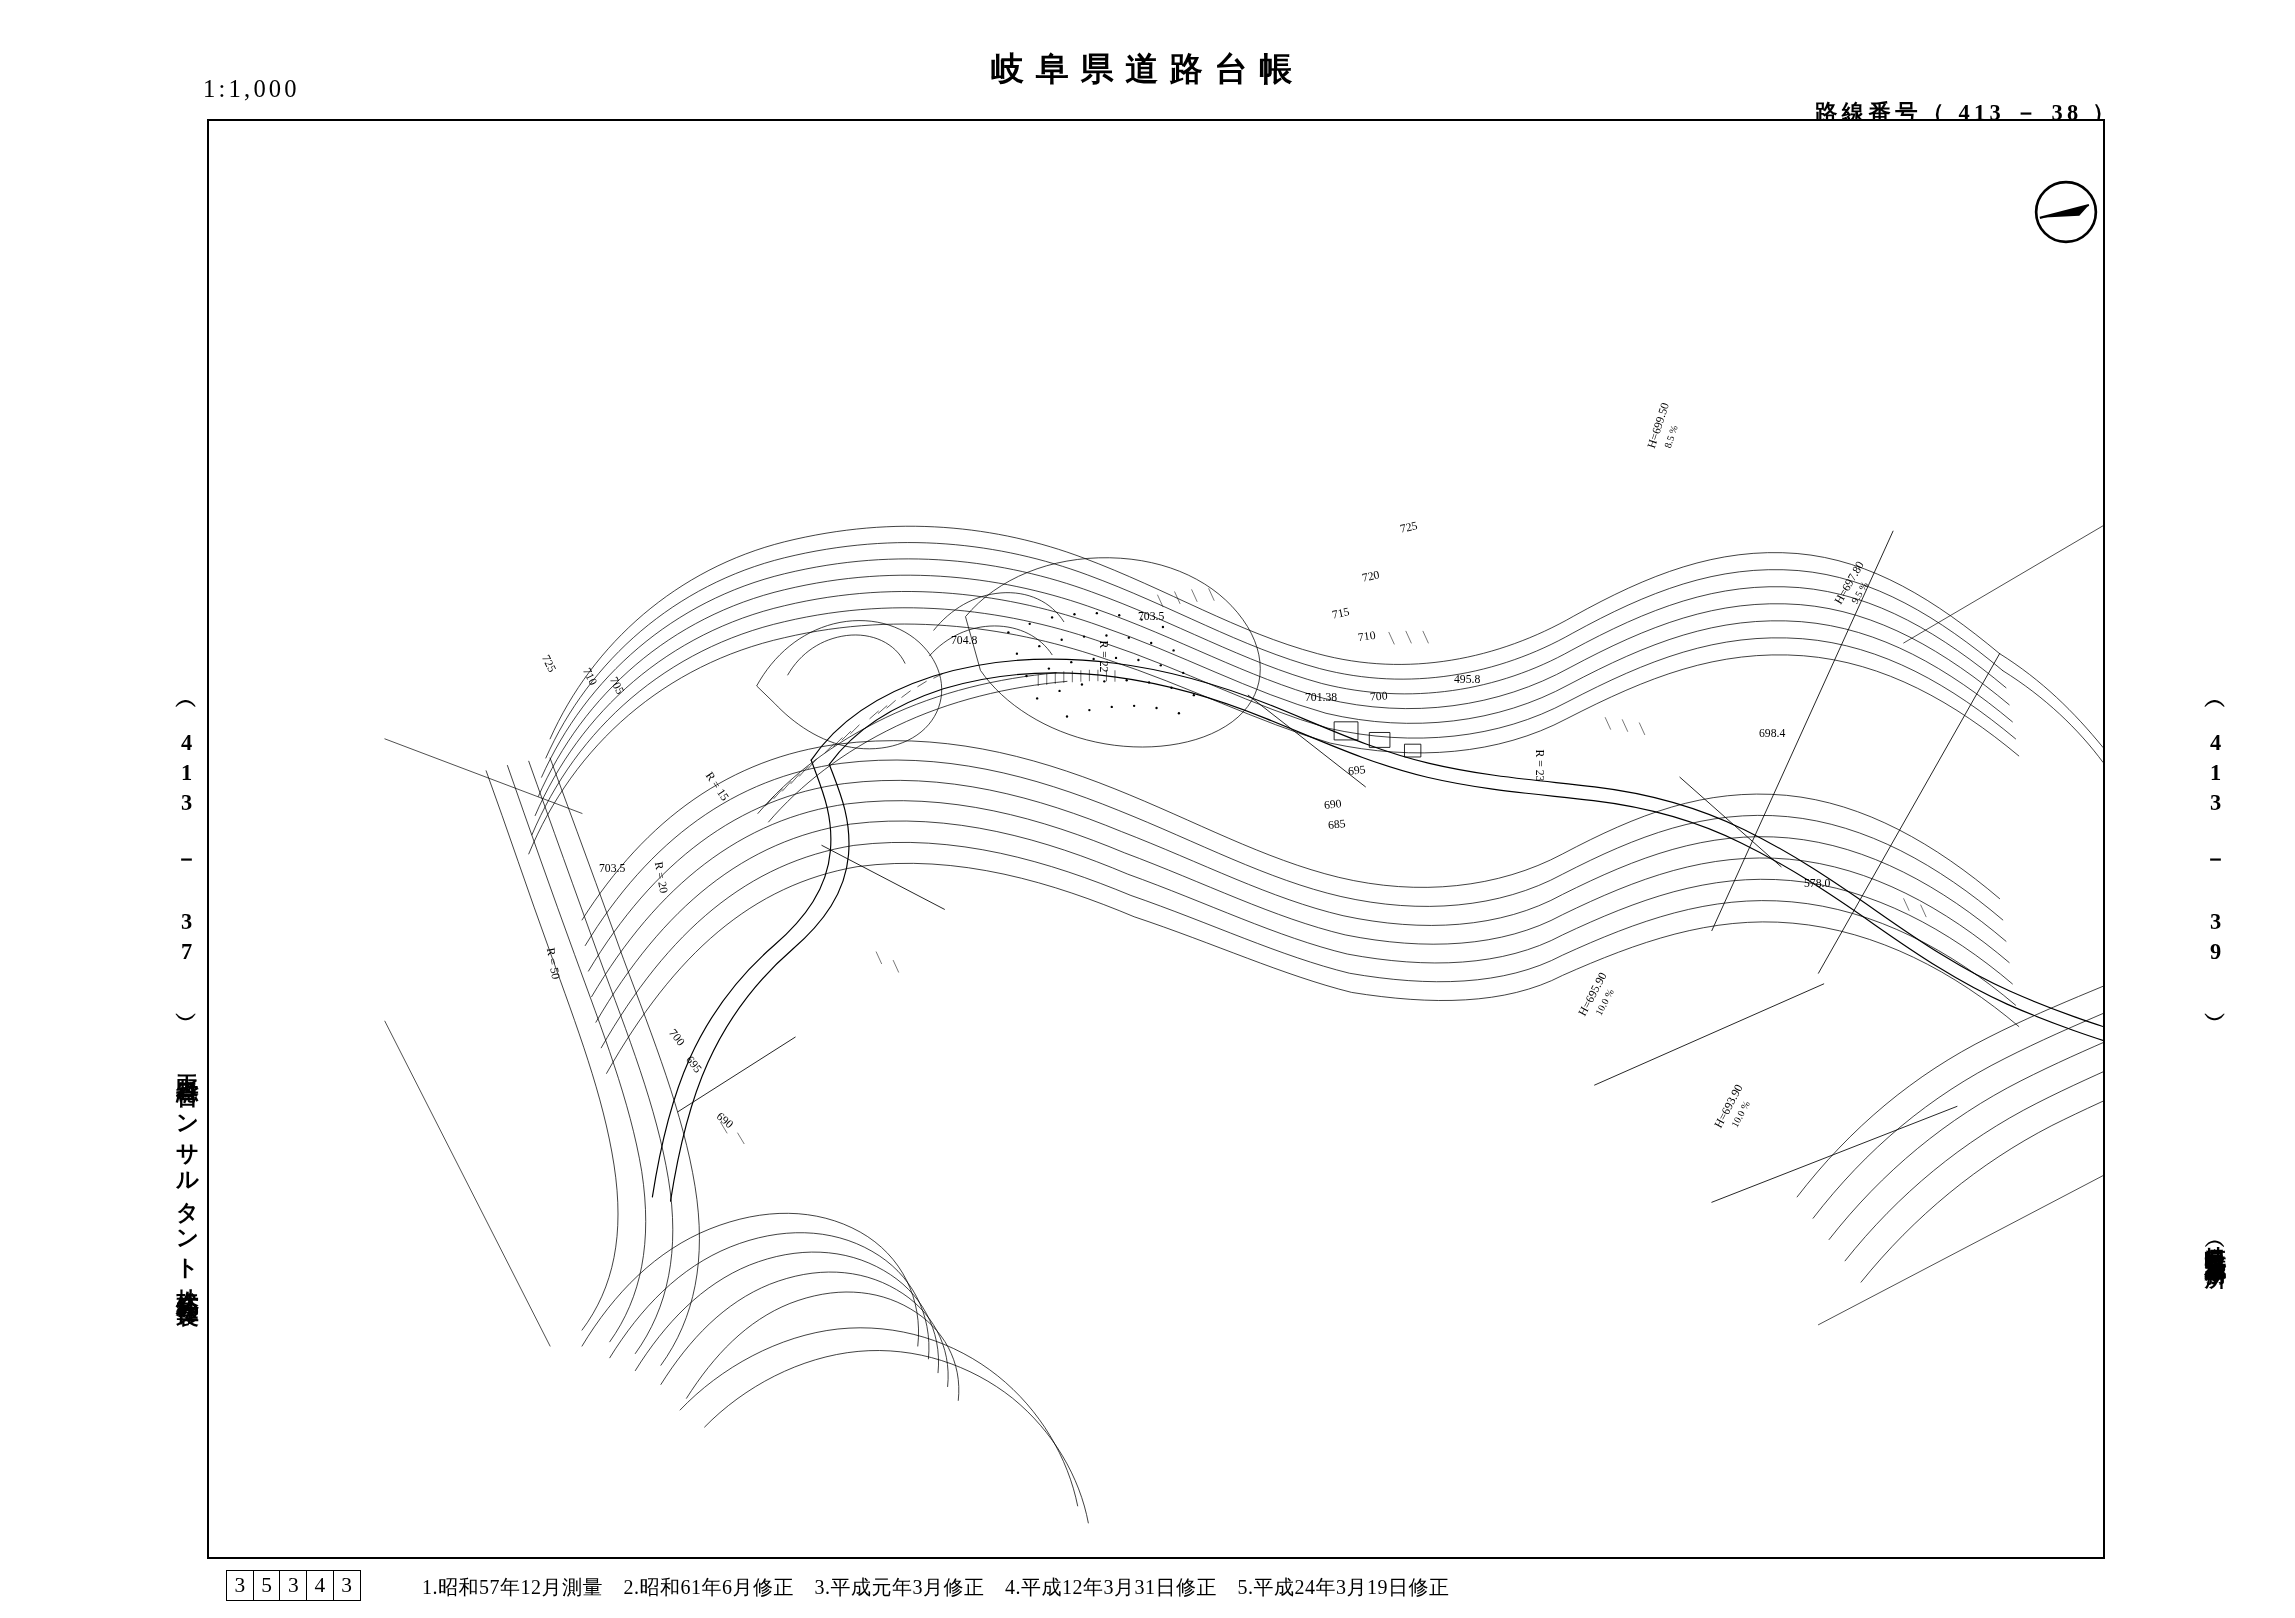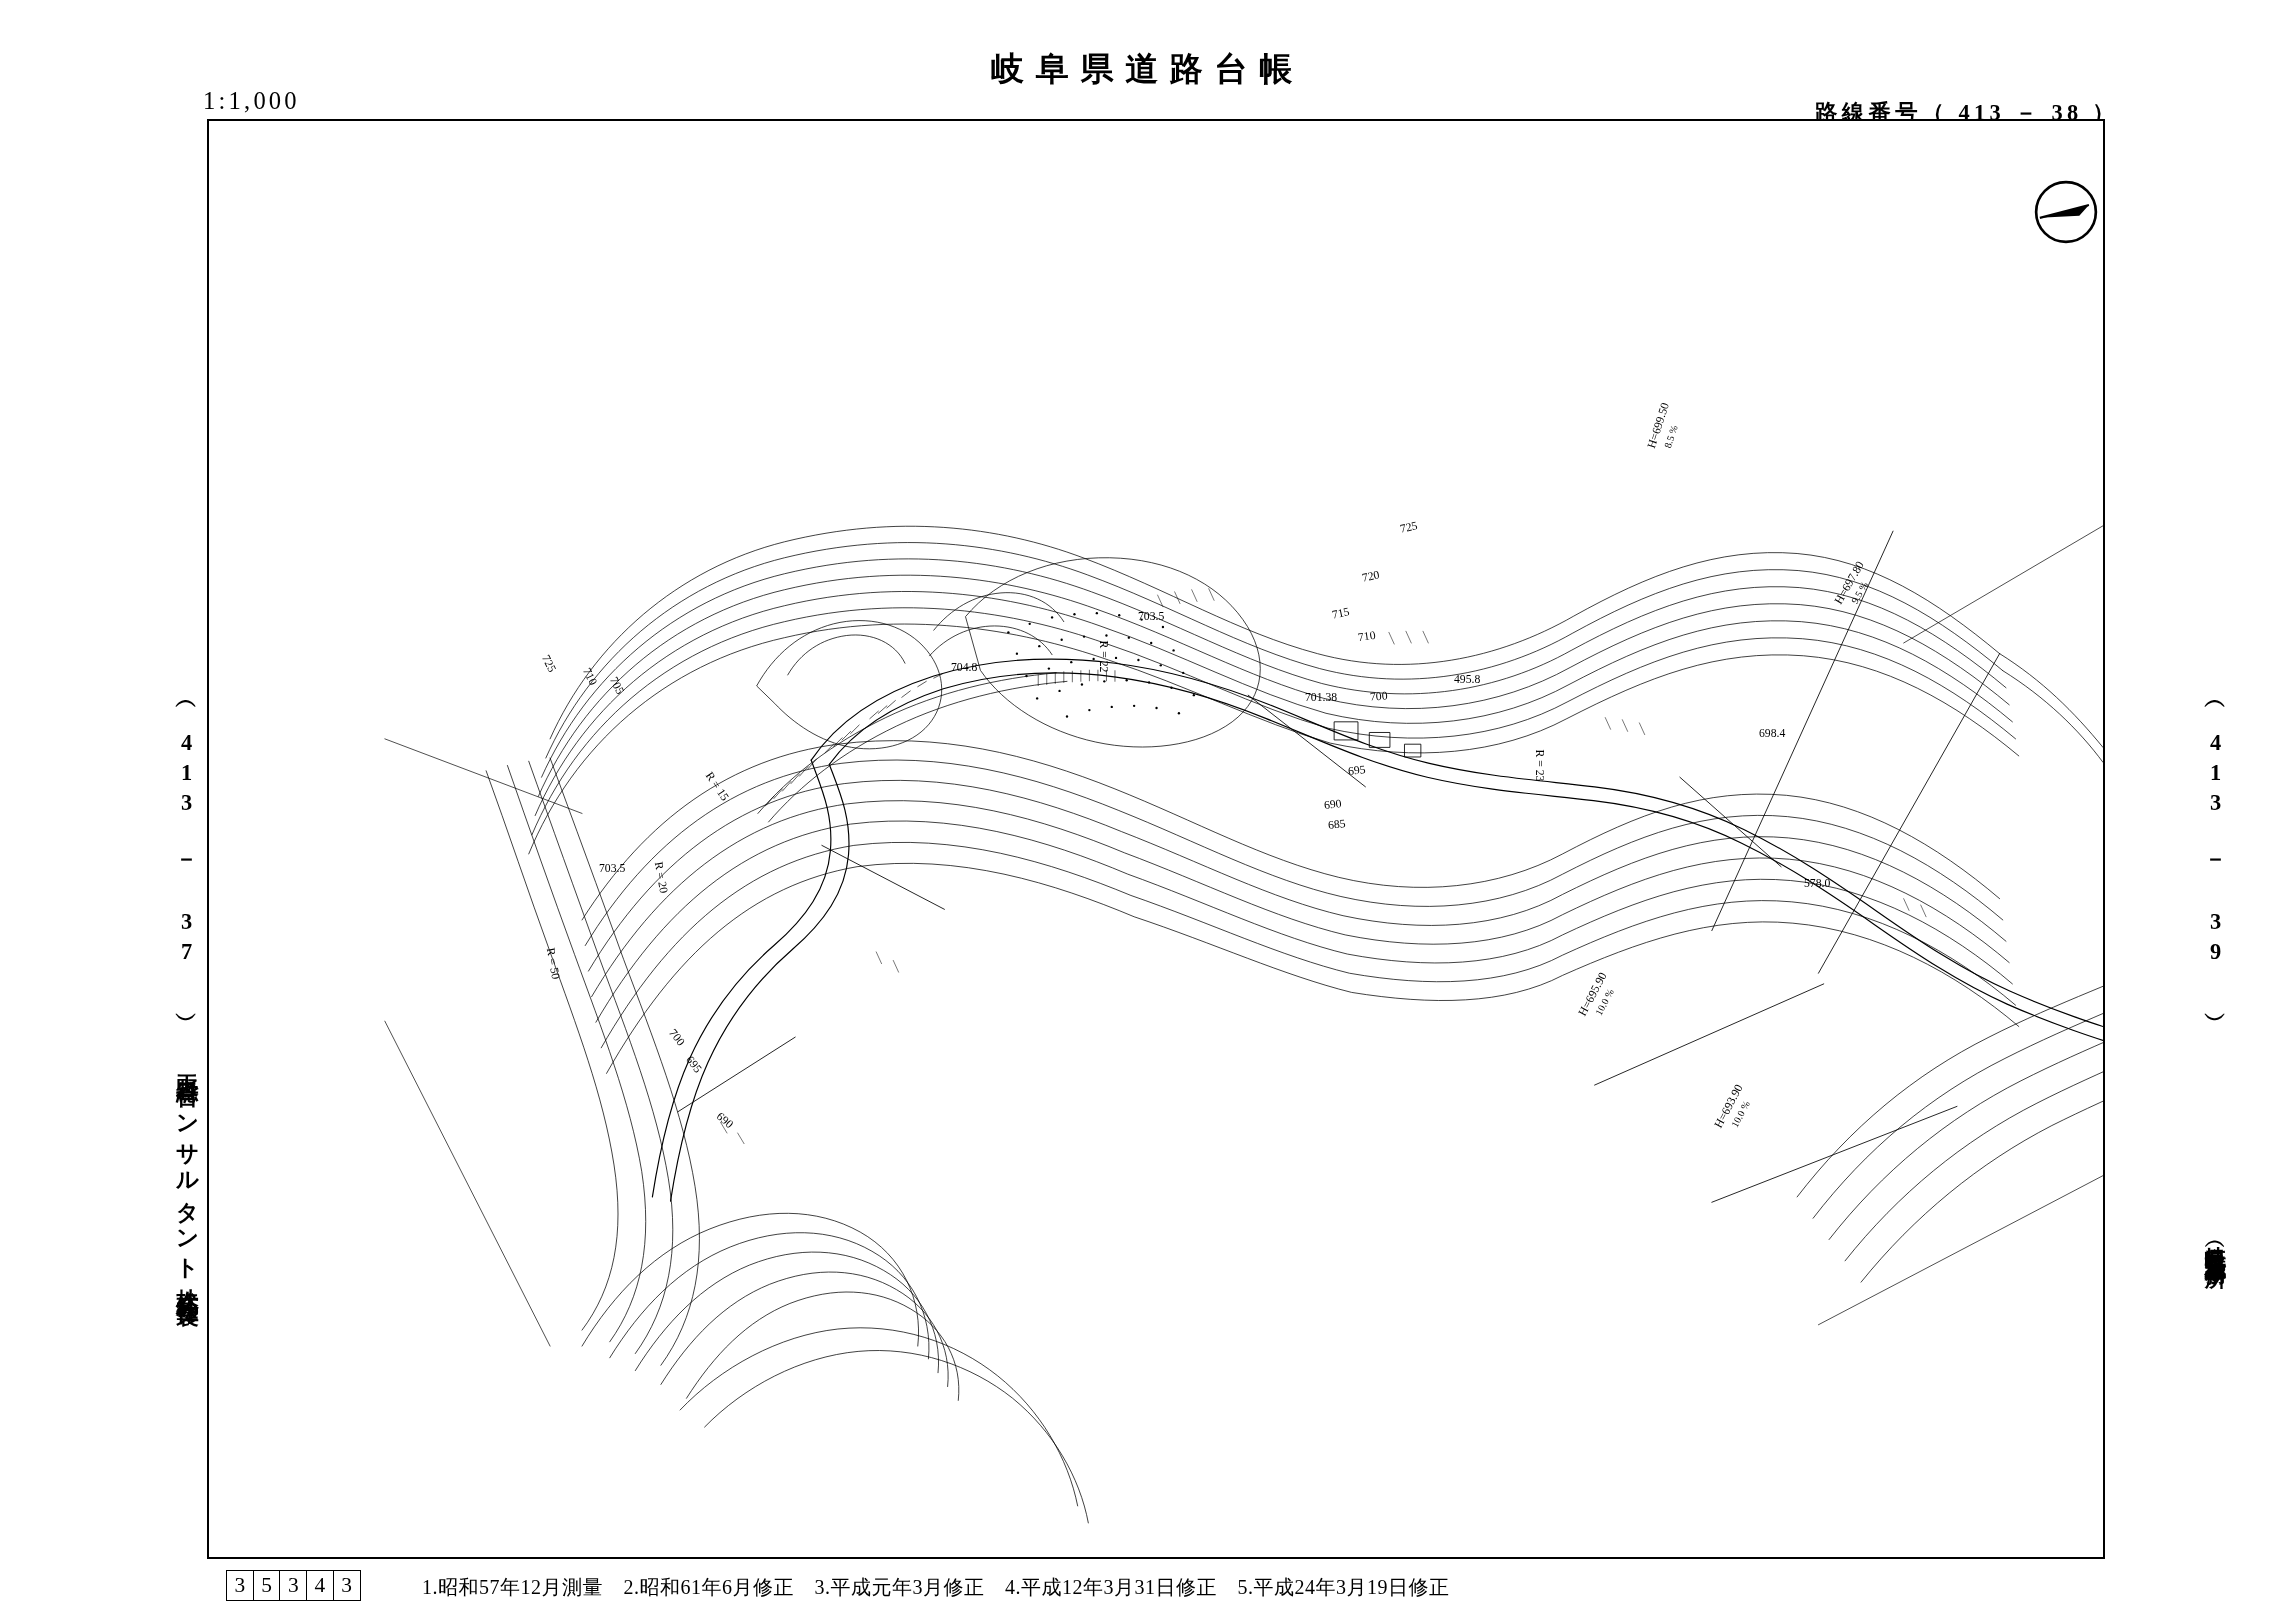--- a/index.html
+++ b/index.html
@@ -13,21 +13,21 @@
     position: relative;
     font-family: "Liberation Sans", sans-serif;
     color: #000000;
     overflow: hidden;
   }
 
   
   #scale-label {
     position: absolute;
     left: 203px;
-    top: 87px;
+    top: 75px;
     font-size: 24.6px;
     letter-spacing: 3.2px;
     font-family: "Liberation Serif", serif;
   }
   #sheet-title {
     position: absolute;
     left: 0;
     right: 0;
     top: 47px;
     text-align: center;
@@ -355,21 +355,21 @@
   <div class="map-anno" style="left:1139px; top:643px; transform:rotate(-6deg);">695</div>
   <div class="map-anno" style="left:1115px; top:677px; transform:rotate(-6deg);">690</div>
   <div class="map-anno" style="left:1119px; top:697px; transform:rotate(-6deg);">685</div>
   <div class="map-anno" style="left:331px; top:536px; transform:rotate(64deg);">725</div>
   <div class="map-anno" style="left:372px; top:549px; transform:rotate(64deg);">710</div>
   <div class="map-anno" style="left:399px; top:558px; transform:rotate(64deg);">705</div>
   <div class="map-anno" style="left:459px; top:910px; transform:rotate(52deg);">700</div>
   <div class="map-anno" style="left:476px; top:937px; transform:rotate(52deg);">695</div>
   <div class="map-anno" style="left:507px; top:993px; transform:rotate(40deg);">690</div>
 
-  <div class="map-anno" style="left:742px; top:540px;">704.8</div>
+  <div class="map-anno" style="left:742px; top:513px;">704.8</div>
   <div class="map-anno" style="left:929px; top:489px;">703.5</div>
   <div class="map-anno" style="left:1096px; top:570px;">701.38</div>
   <div class="map-anno" style="left:1245px; top:552px;">495.8</div>
   <div class="map-anno" style="left:1550px; top:606px;">698.4</div>
   <div class="map-anno" style="left:1595px; top:756px;">578.0</div>
   <div class="map-anno" style="left:390px; top:741px;">703.5</div>
 
   <div class="map-anno" style="left:879px; top:529px; transform:rotate(90deg);">R = 22</div>
   <div class="map-anno" style="left:1315px; top:638px; transform:rotate(90deg);">R = 23</div>
   <div class="map-anno" style="left:492px; top:659px; transform:rotate(56deg);">R = 15</div>

